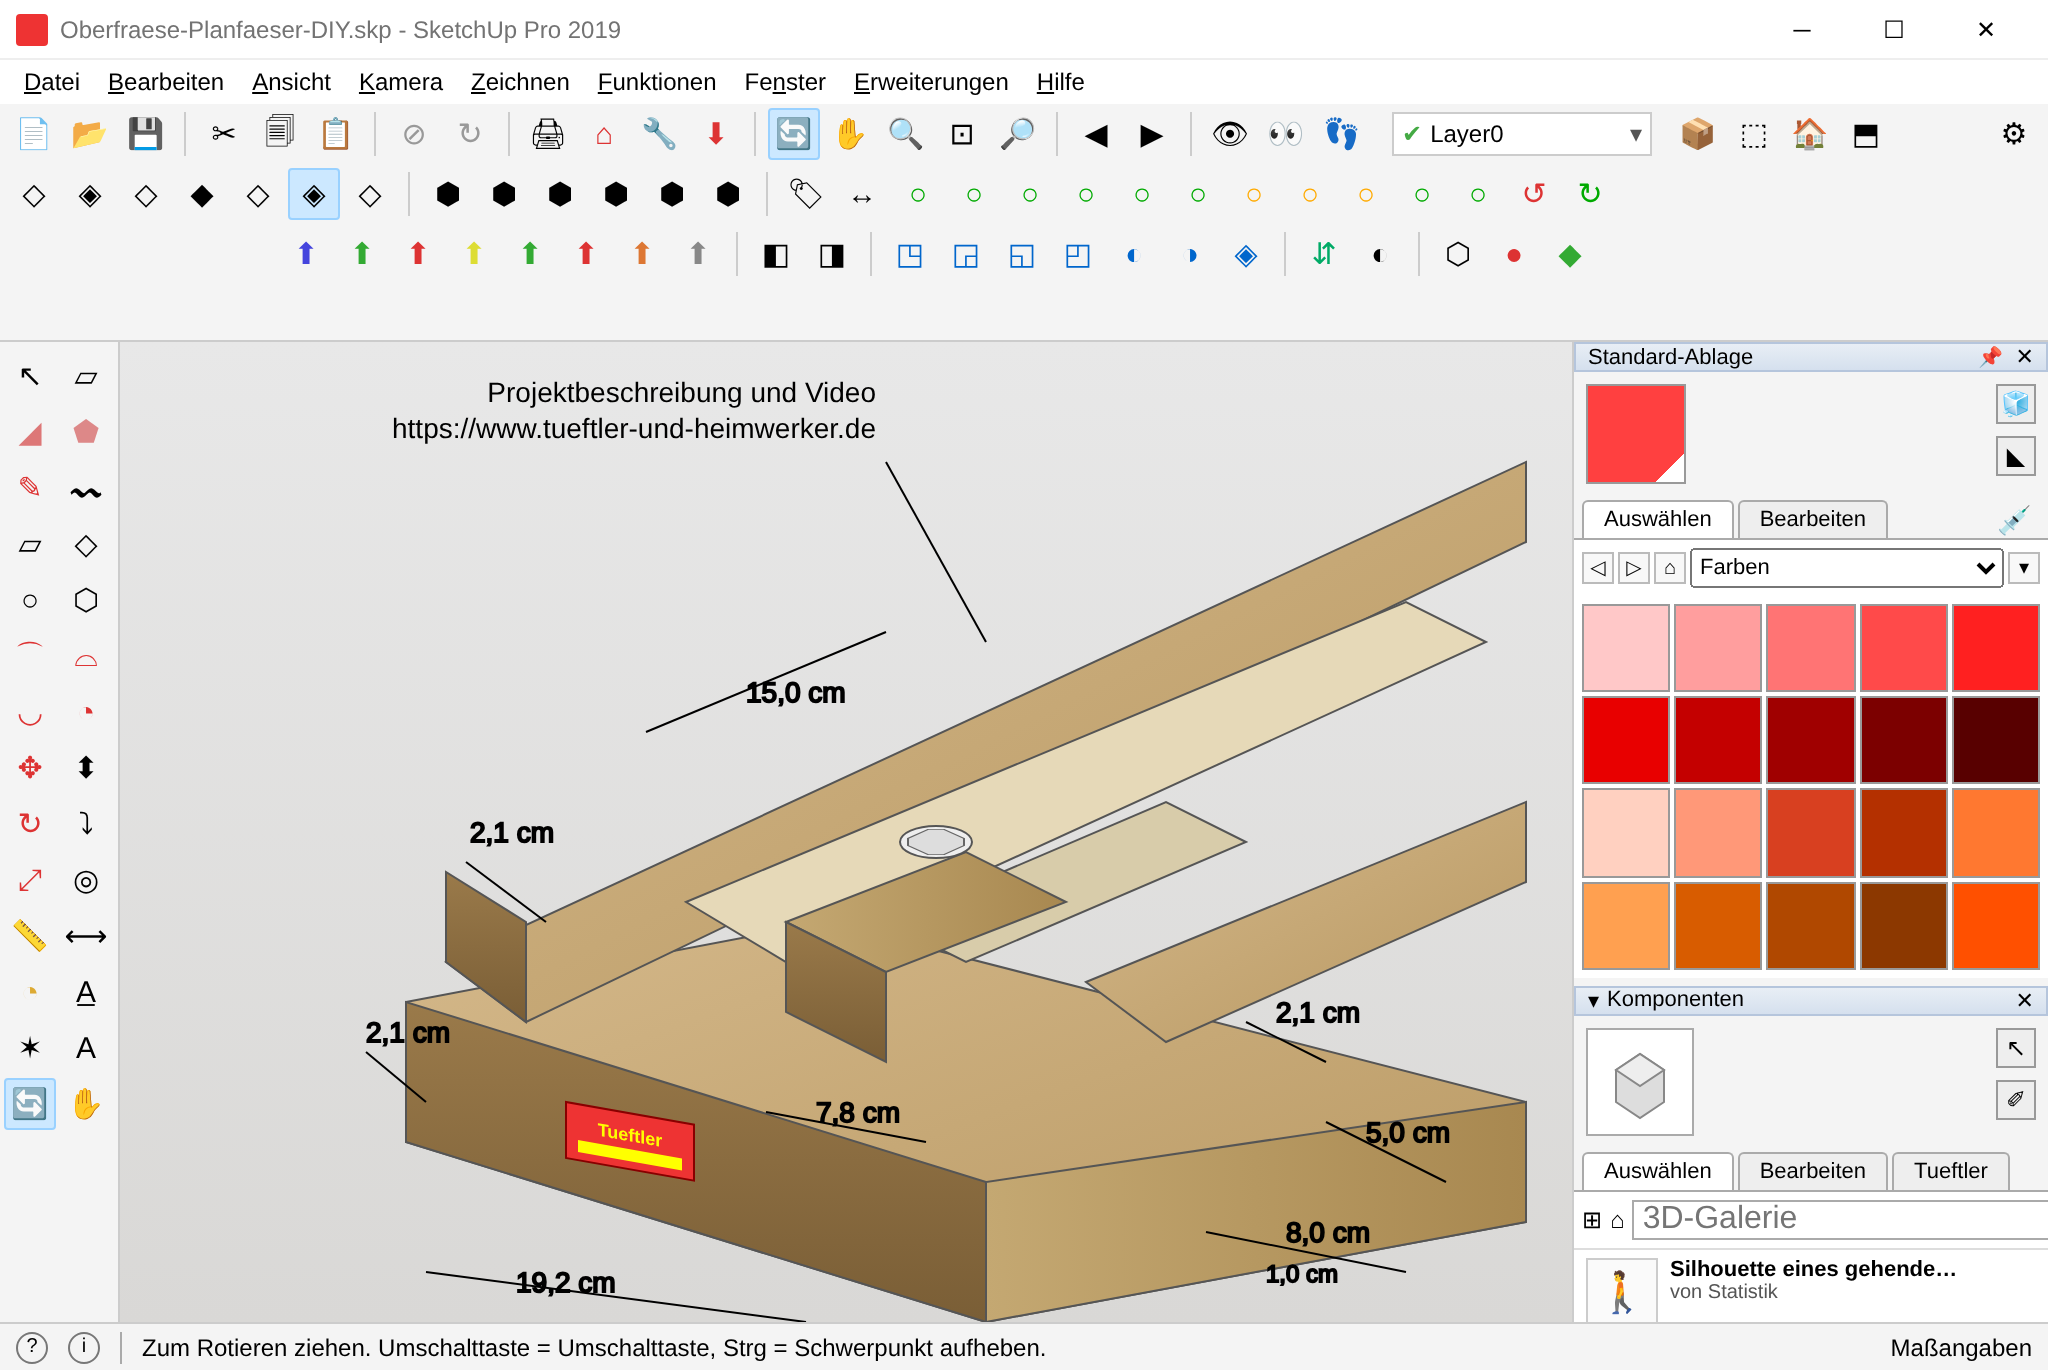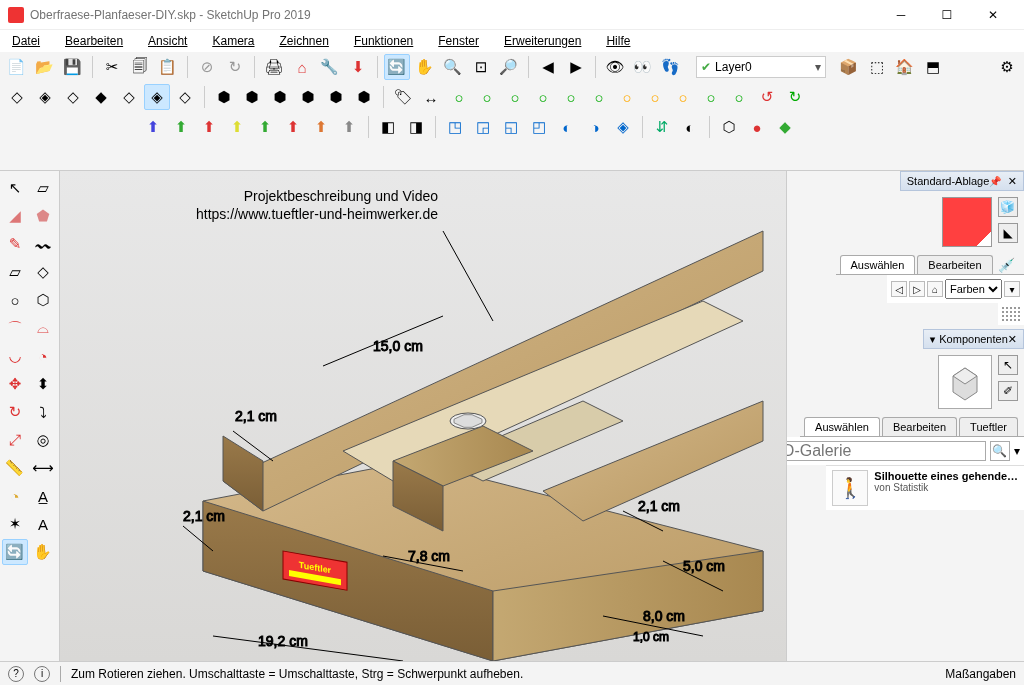--- a/index.html
+++ b/index.html
@@ -2,39 +2,39 @@
 <html><head>
 <meta charset="utf-8">
 <style>
 * { margin: 0; padding: 0; box-sizing: border-box; font-family: "Segoe UI", Tahoma, sans-serif; }
 body { width: 1024px; height: 686px; background: #fff; overflow: hidden; position: relative; font-size: 12px; }
 .titlebar { height: 30px; display: flex; align-items: center; padding: 0 8px; background: #fff; border-bottom: 1px solid #eee; }
 .titlebar-icon { width: 16px; height: 16px; background: #e33; border-radius: 2px; margin-right: 6px; }
 .titlebar-text { flex: 1; color: #737373; font-size: 12px; }
 .win-controls { display: flex; }
 .win-btn { width: 46px; height: 30px; display: flex; align-items: center; justify-content: center; cursor: pointer; }
-.menubar { height: 22px; display: flex; align-items: center; padding: 0 6px; gap: 13px; background: #fff; text-decoration: underline; }
+.menubar { height: 22px; display: flex; align-items: center; padding: 0 6px; gap: 2px; background: #fff; }
 .menu-item { padding: 2px 6px; font-size: 12px; cursor: pointer; }
 .menu-item .ul { text-decoration: underline; }
 .toolbar-rows { background: #f4f4f4; border-bottom: 1px solid #ccc; }
 .toolrow { height: 30px; display: flex; align-items: center; padding: 2px 4px; gap: 2px; }
 .tb-btn { width: 26px; height: 26px; display: flex; align-items: center; justify-content: center; border: 1px solid transparent; border-radius: 2px; cursor: pointer; font-size: 15px; }
 .tb-btn.active { background: #cce8ff; border-color: #99d1ff; }
 .tb-sep { width: 1px; height: 22px; background: #ccc; margin: 0 4px; }
 .layer-box { display: flex; align-items: center; gap: 4px; background: #fff; border: 1px solid #ccc; height: 22px; padding: 0 4px; width: 130px; margin-left: 10px; }
 .layer-box .tick { color: #4a4; }
 .layer-box .dd { margin-left: auto; color: #555; }
 .main-area { display: flex; height: calc(100% - 30px - 22px - 120px - 24px); position: relative; }
 .left-tools { width: 60px; background: #f4f4f4; display: flex; flex-direction: column; padding: 4px 2px; gap: 2px; border-right: 1px solid #ccc; }
 .left-tools .lrow { display: flex; gap: 2px; }
 .ltool { width: 26px; height: 26px; display: flex; align-items: center; justify-content: center; border: 1px solid transparent; border-radius: 2px; cursor: pointer; font-size: 15px; }
 .ltool.active { background: #cce8ff; border-color: #99d1ff; }
 .viewport { flex: 1; position: relative; background: linear-gradient(#e8e8e8,#d9d8d6); overflow: hidden; }
 .viewport svg { width: 100%; height: 100%; }
-.rpanel { width: 238px; background: #f4f4f4; border-left: 1px solid #ccc; display: flex; flex-direction: column; overflow: hidden; align-items: flex-end; }
+.rpanel { width: 238px; background: #f4f4f4; border-left: 1px solid #ccc; display: flex; flex-direction: column; overflow: hidden; }
 .panel-header { height: 20px; background: linear-gradient(#e8eef5,#d5e0ee); border: 1px solid #b5c5dc; padding: 0 6px; font-size: 11px; display: flex; align-items: center; }
 .panel-header .pin { margin-left: auto; font-size: 10px; }
 .panel-header .x { margin-left: 6px; cursor: pointer; }
 .ablage-body { display: flex; padding: 6px; gap: 6px; align-items: flex-start; }
 .big-swatch { width: 50px; height: 50px; background: linear-gradient(135deg,#ff4040 0%,#ff4040 85%,#fff 85%,#fff 100%); border: 1px solid #999; }
 .ablage-right { margin-left: auto; display: flex; flex-direction: column; gap: 6px; }
 .small-ico { width: 20px; height: 20px; border: 1px solid #999; display: flex; align-items: center; justify-content: center; font-size: 12px; cursor: pointer; background: #eee; }
 .tab-strip { display: flex; align-items: center; border-bottom: 1px solid #aaa; background: #f4f4f4; padding: 2px 4px 0; }
 .tab { padding: 3px 10px; font-size: 11px; border: 1px solid #aaa; border-bottom: none; background: #eee; margin-right: 2px; border-radius: 3px 3px 0 0; cursor: pointer; }
 .tab.active { background: #fff; }

